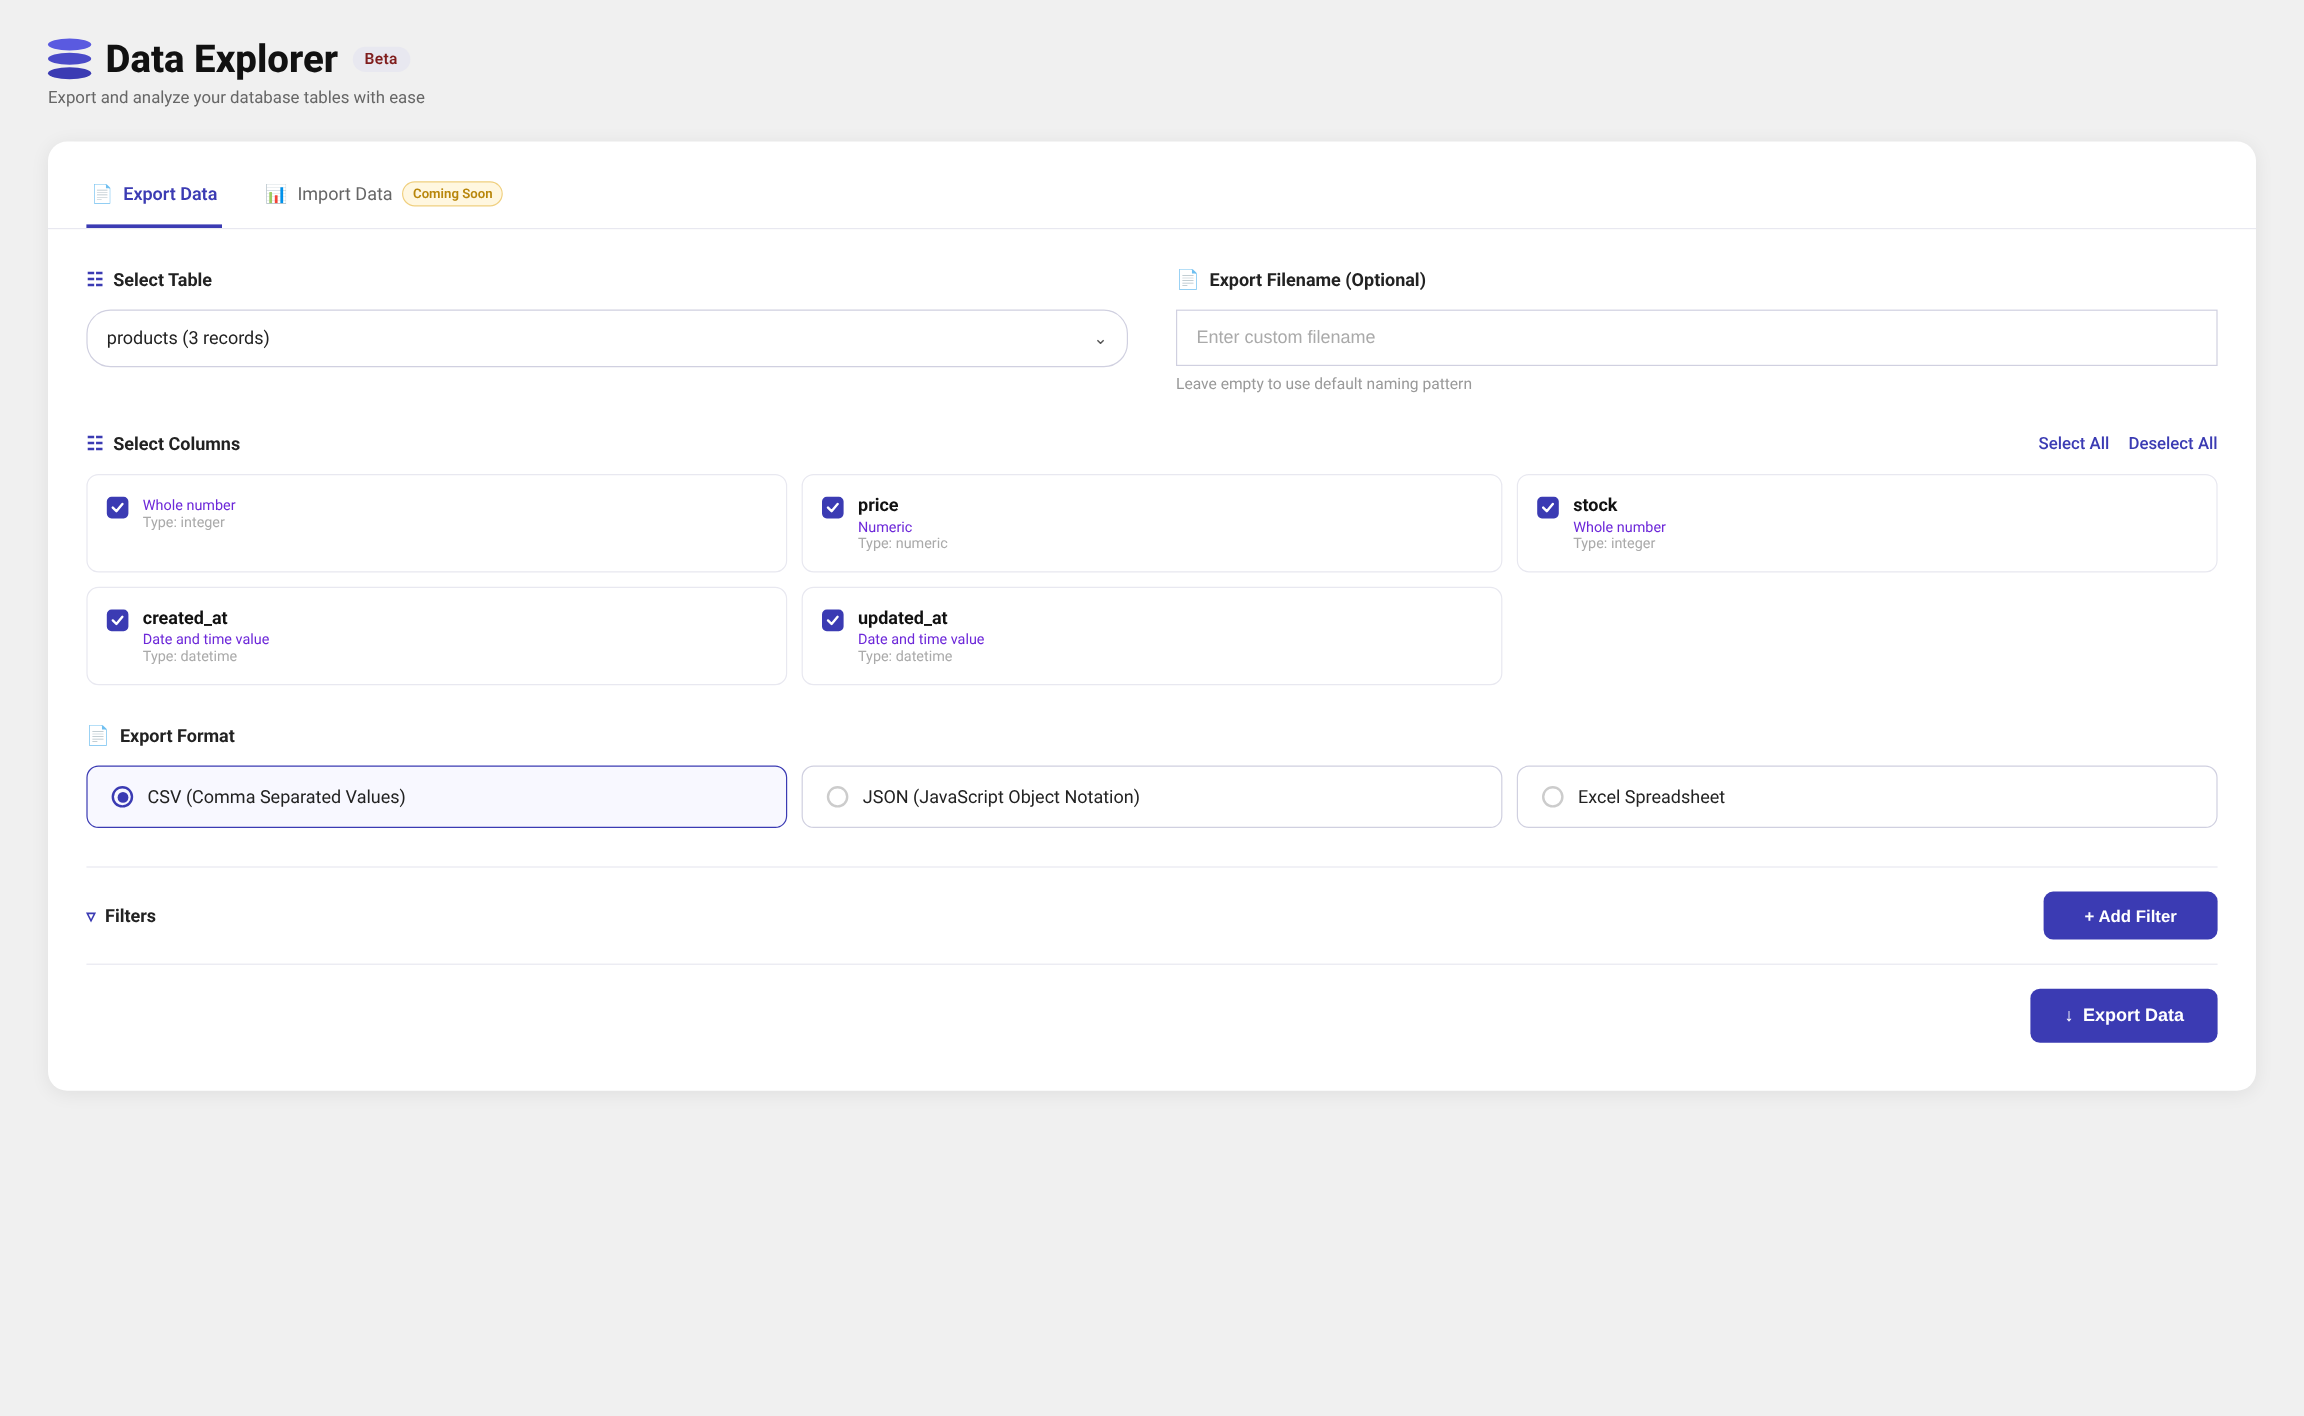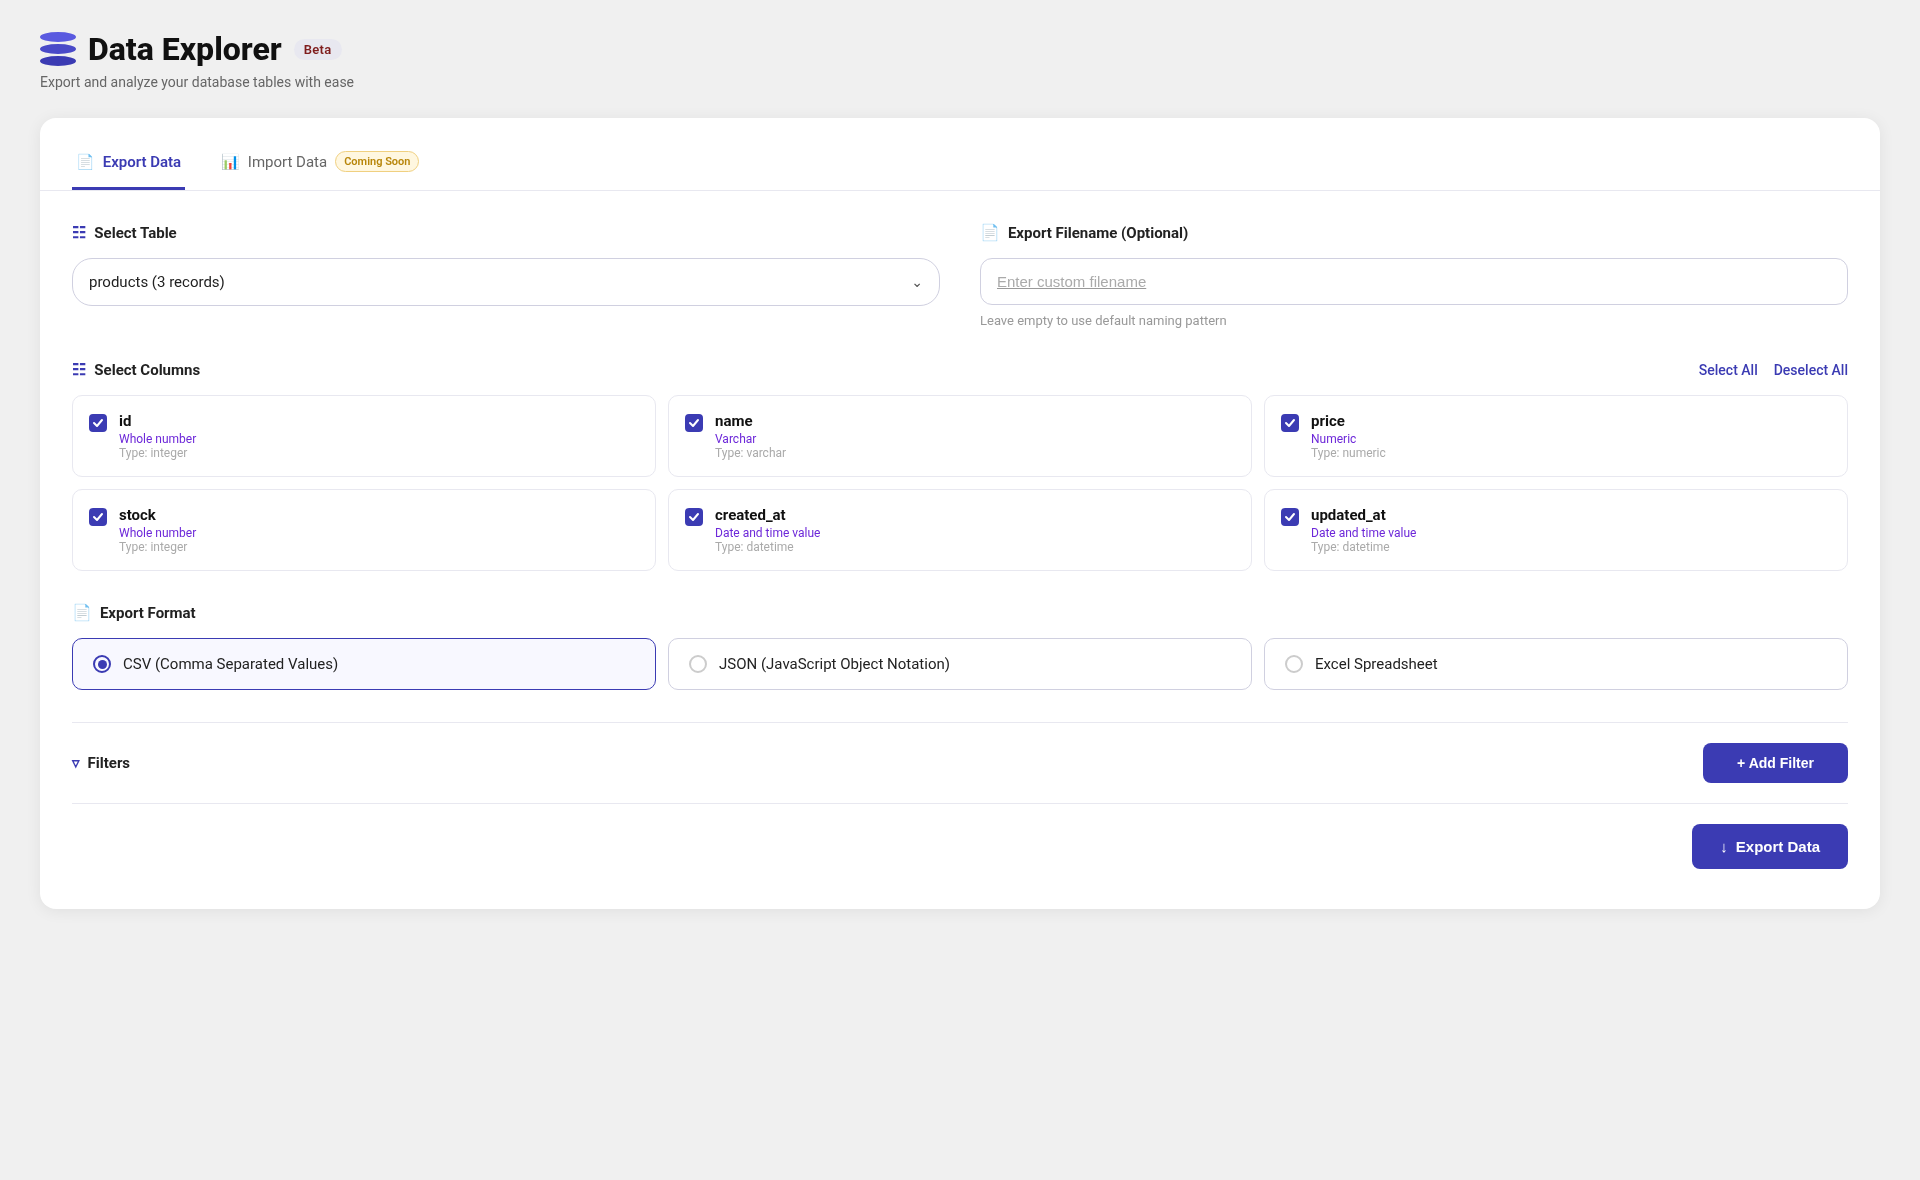--- a/index.html
+++ b/index.html
@@ -155,26 +155,25 @@
     }
 
     .chevron-down {
       color: #555;
       font-size: 14px;
     }
 
     .filename-input {
       width: 100%;
       border: 1px solid #d0d0e0;
-      border-radius: 12px;
+      border-radius: 0;
       padding: 14px 16px;
       font-size: 15px;
       color: #999;
       outline: none;
-      text-decoration: underline;
     }
 
     .filename-input::placeholder {
       color: #aaa;
     }
 
     .filename-hint {
       margin-top: 8px;
       font-size: 13px;
       color: #999;
@@ -430,85 +429,72 @@
 
       <div class="columns-grid">
 
         <div class="column-card">
           <div class="column-checkbox">
             <svg viewBox="0 0 12 12" fill="none">
               <polyline points="2,6 5,9 10,3" stroke="white" stroke-width="2" stroke-linecap="round" stroke-linejoin="round"></polyline>
             </svg>
           </div>
           <div class="column-info">
-            <div class="column-name">id</div>
             <div class="column-type-label">Whole number</div>
             <div class="column-type">Type: integer</div>
           </div>
         </div>
+
 
         <div class="column-card">
           <div class="column-checkbox">
             <svg viewBox="0 0 12 12" fill="none">
               <polyline points="2,6 5,9 10,3" stroke="white" stroke-width="2" stroke-linecap="round" stroke-linejoin="round"></polyline>
             </svg>
           </div>
           <div class="column-info">
-            <div class="column-name">name</div>
-            <div class="column-type-label">Varchar</div>
-            <div class="column-type">Type: varchar</div>
+            <div class="column-name">price</div>
+            <div class="column-type-label">Numeric</div>
+            <div class="column-type">Type: numeric</div>
           </div>
         </div>
 
         <div class="column-card">
           <div class="column-checkbox">
             <svg viewBox="0 0 12 12" fill="none">
               <polyline points="2,6 5,9 10,3" stroke="white" stroke-width="2" stroke-linecap="round" stroke-linejoin="round"></polyline>
             </svg>
           </div>
           <div class="column-info">
-            <div class="column-name">price</div>
-            <div class="column-type-label">Numeric</div>
-            <div class="column-type">Type: numeric</div>
+            <div class="column-name">stock</div>
+            <div class="column-type-label">Whole number</div>
+            <div class="column-type">Type: integer</div>
           </div>
         </div>
 
         <div class="column-card">
           <div class="column-checkbox">
             <svg viewBox="0 0 12 12" fill="none">
               <polyline points="2,6 5,9 10,3" stroke="white" stroke-width="2" stroke-linecap="round" stroke-linejoin="round"></polyline>
             </svg>
           </div>
           <div class="column-info">
-            <div class="column-name">stock</div>
-            <div class="column-type-label">Whole number</div>
-            <div class="column-type">Type: integer</div>
+            <div class="column-name">created_at</div>
+            <div class="column-type-label">Date and time value</div>
+            <div class="column-type">Type: datetime</div>
           </div>
         </div>
 
         <div class="column-card">
           <div class="column-checkbox">
             <svg viewBox="0 0 12 12" fill="none">
               <polyline points="2,6 5,9 10,3" stroke="white" stroke-width="2" stroke-linecap="round" stroke-linejoin="round"></polyline>
             </svg>
           </div>
           <div class="column-info">
-            <div class="column-name">created_at</div>
-            <div class="column-type-label">Date and time value</div>
-            <div class="column-type">Type: datetime</div>
-          </div>
-        </div>
-
-        <div class="column-card">
-          <div class="column-checkbox">
-            <svg viewBox="0 0 12 12" fill="none">
-              <polyline points="2,6 5,9 10,3" stroke="white" stroke-width="2" stroke-linecap="round" stroke-linejoin="round"></polyline>
-            </svg>
-          </div>
-          <div class="column-info">
             <div class="column-name">updated_at</div>
             <div class="column-type-label">Date and time value</div>
             <div class="column-type">Type: datetime</div>
           </div>
         </div>
       </div>
     </div>
 
     <div class="format-section">
       <div class="section-header">

